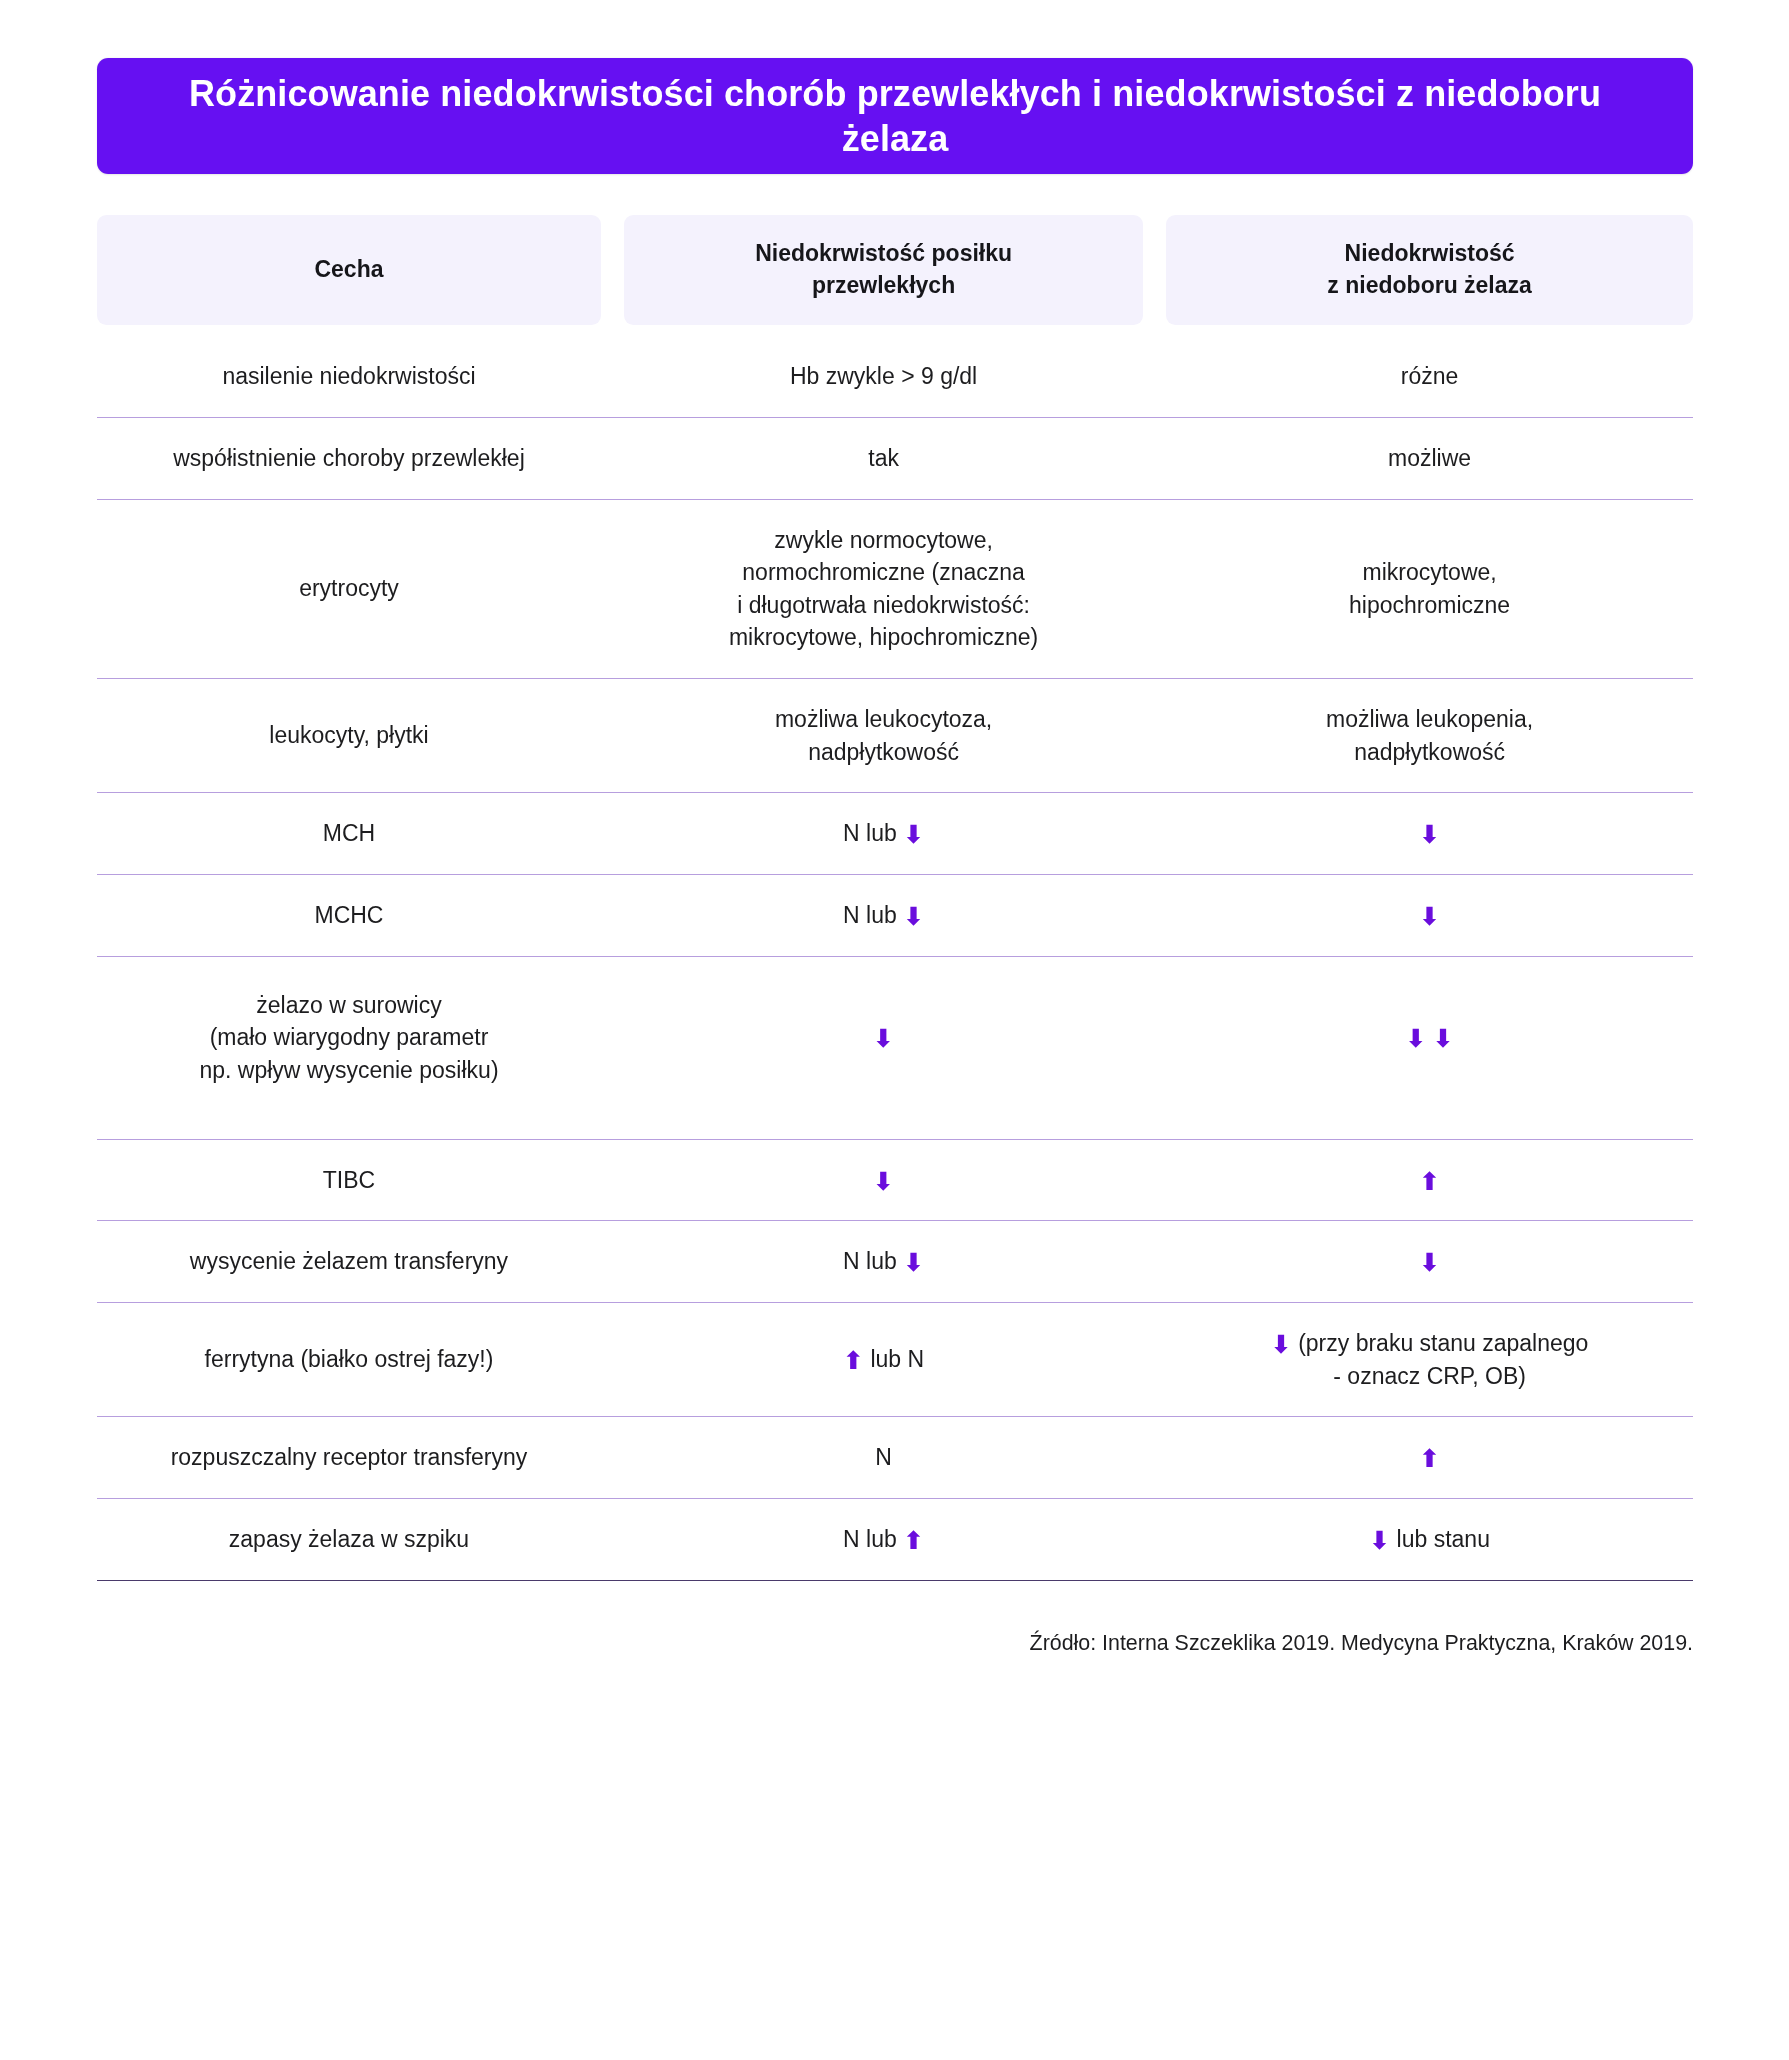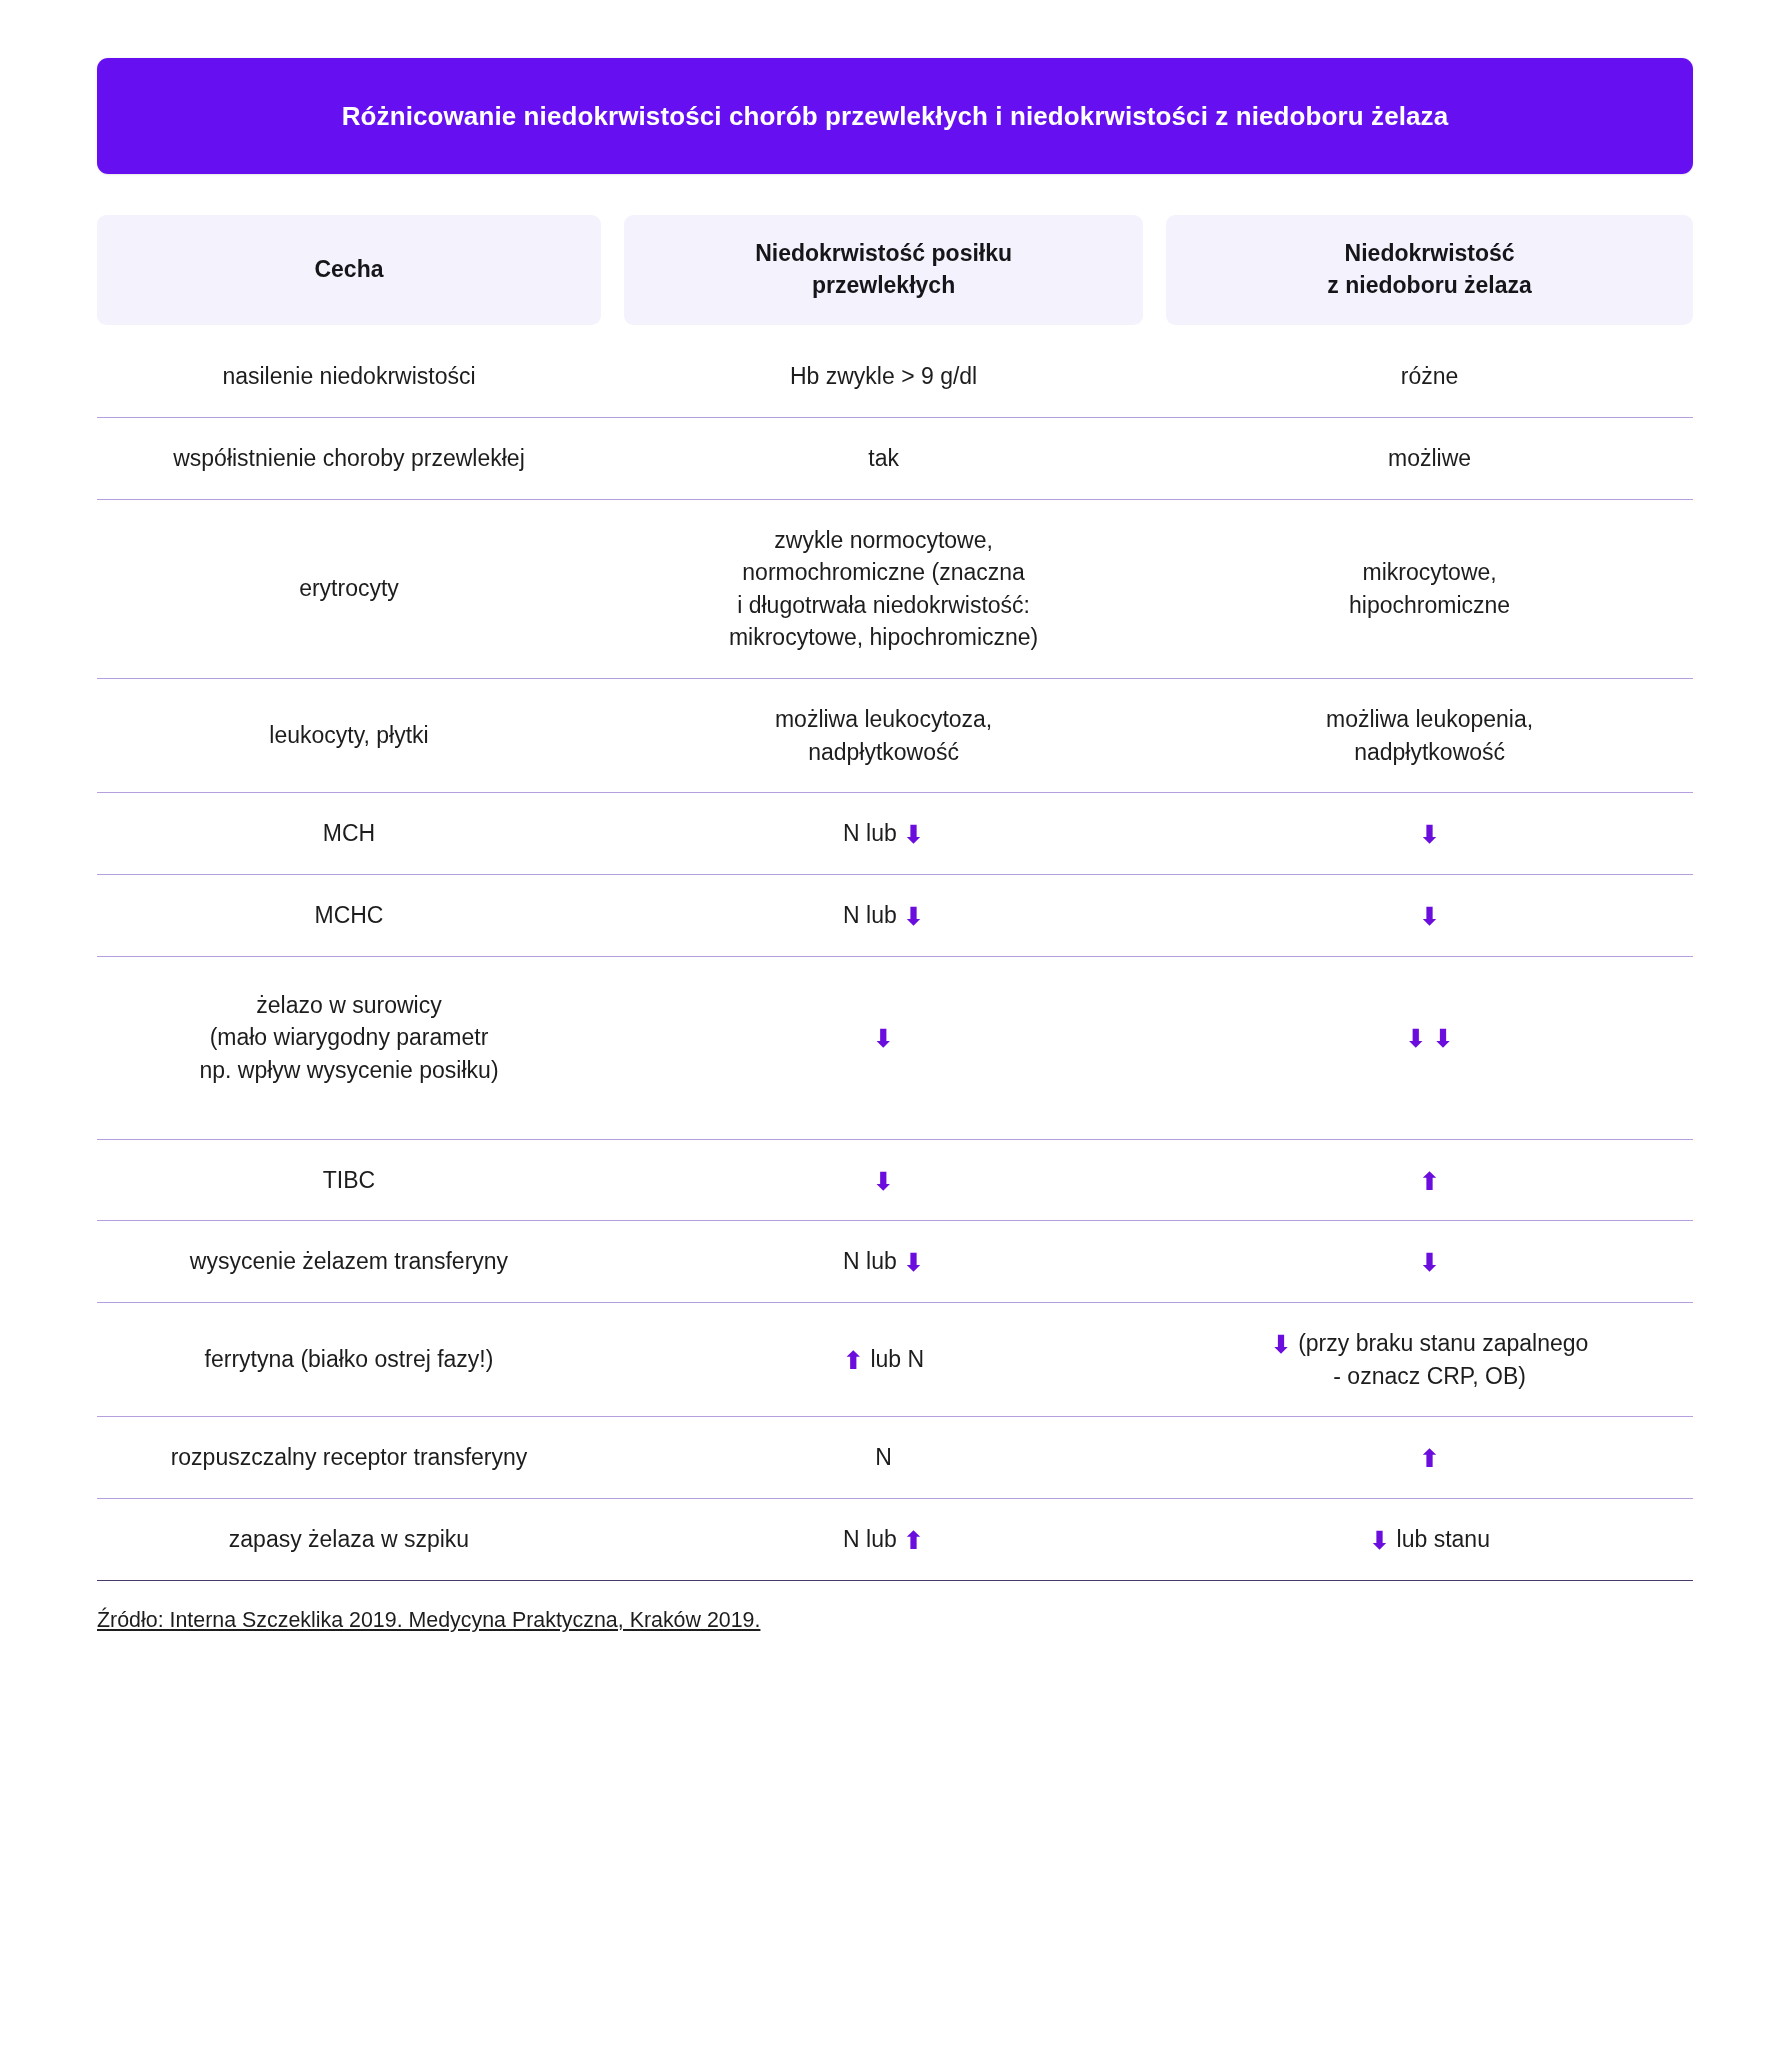--- a/index.html
+++ b/index.html
@@ -36,21 +36,21 @@
     border-radius: 11.2px;
     height: 116px;
     display: flex;
     align-items: center;
     justify-content: center;
     padding: 0 37px;
     box-shadow: 0 0.9px 1.9px rgba(0,0,0,0.10);
   }
   .title-banner-text {
     color: #ffffff;
-    font-size: 26px;
+    font-size: 36px;
     font-weight: bold;
     letter-spacing: 0.1px;
     text-align: center;
     line-height: 1.25;
   }
 
   
   .table {
     width: 100%;
     margin-top: 41px;
@@ -105,26 +105,25 @@
     font-size: 25px;
     line-height: 1;
     display: inline-block;
     vertical-align: -1.9px;
   }
   .cell-inline { white-space: nowrap; }
   .cell-note { white-space: normal; }
 
   
   .source {
-    margin-top: 25px;
-    text-align: left;
+    margin-top: 48px;
+    text-align: right;
     font-size: 21.4px;
     color: #1d1d1f;
     line-height: 1.4;
-    text-decoration: underline;
   }
 </style>
 </head>
 <body>
 
 <div class="page">
   <div class="sheet">
 
     <div class="title-banner">
       <div class="title-banner-text">Różnicowanie niedokrwistości chorób przewlekłych i niedokrwistości z niedoboru żelaza</div>

